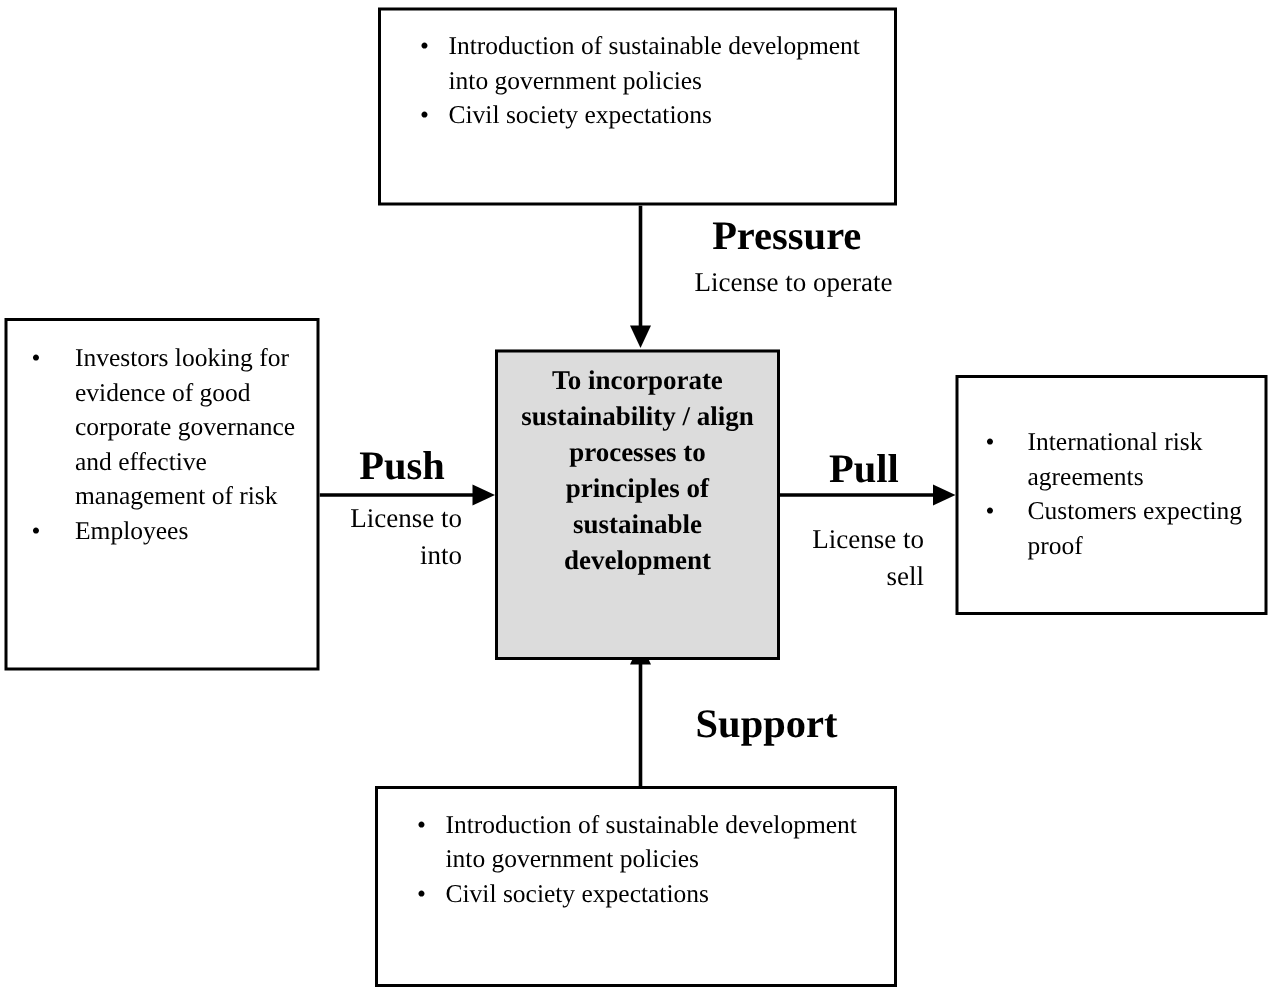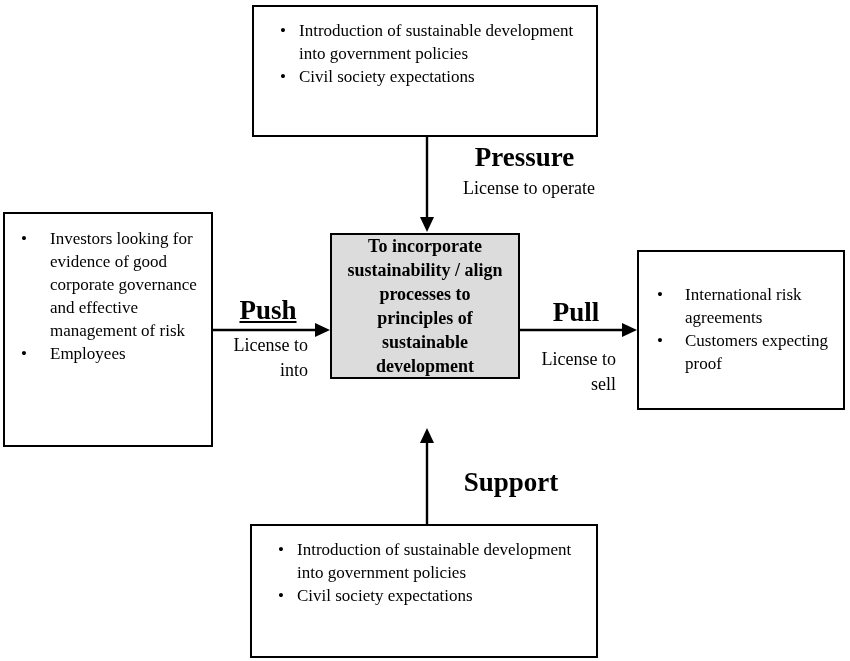--- a/index.html
+++ b/index.html
@@ -31,45 +31,45 @@
   .box li { display: flex; align-items: flex-start; }
   .box li .bullet { flex: none; }
   .box-top    { left: 252px; top: 5px;   width: 346px; height: 132px; padding: 12px 8px 0 26px; }
   .box-top .bullet, .box-bottom .bullet { width: 19px; }
   .box-left   { left: 3px;   top: 212px; width: 210px; height: 235px; padding: 13px 4px 0 16px; }
   .box-left .bullet { width: 29px; }
   .box-right  { left: 637px; top: 250px; width: 208px; height: 160px; padding: 31px 4px 0 18px; }
   .box-right .bullet { width: 28px; }
   .box-bottom { left: 250px; top: 524px; width: 348px; height: 134px; padding: 12px 8px 0 26px; }
   .box-center {
-    left: 330px; top: 233px; width: 190px; height: 146px;
+    left: 330px; top: 233px; width: 190px; height: 207px;
     background: #dcdcdc;
-    display: flex; align-items: center; justify-content: center;
+    display: flex; align-items: flex-start; justify-content: center;
     text-align: center;
     font-weight: bold;
     font-size: 18px;
     line-height: 24px;
-    padding: 16px 10px;
+    padding: 6px 10px;
   }
   .flow-title {
     position: absolute;
     font-weight: bold;
     font-size: 27px;
     line-height: 32px;
     text-align: center;
   }
   .flow-sub {
     position: absolute;
     font-size: 18px;
     line-height: 25px;
     text-align: right;
   }
   .pressure-title { left: 430px; top: 141px; width: 165px; margin-left: 12px; }
   .pressure-sub   { left: 430px; top: 176px; width: 165px; }
-  .push-title     { left: 224px; top: 294px; width: 88px; text-decoration: underline; }
+  .push-title     { left: 224px; top: 294px; width: 88px; }
   .push-sub       { left: 228px; top: 333px; width: 80px; }
   .pull-title     { left: 532px; top: 296px; width: 88px; }
   .pull-sub       { left: 536px; top: 347px; width: 80px; }
   .support-title  { left: 431px; top: 466px; width: 160px; }
 </style>
 </head>
 <body>
 
 <div class="canvas">
 

